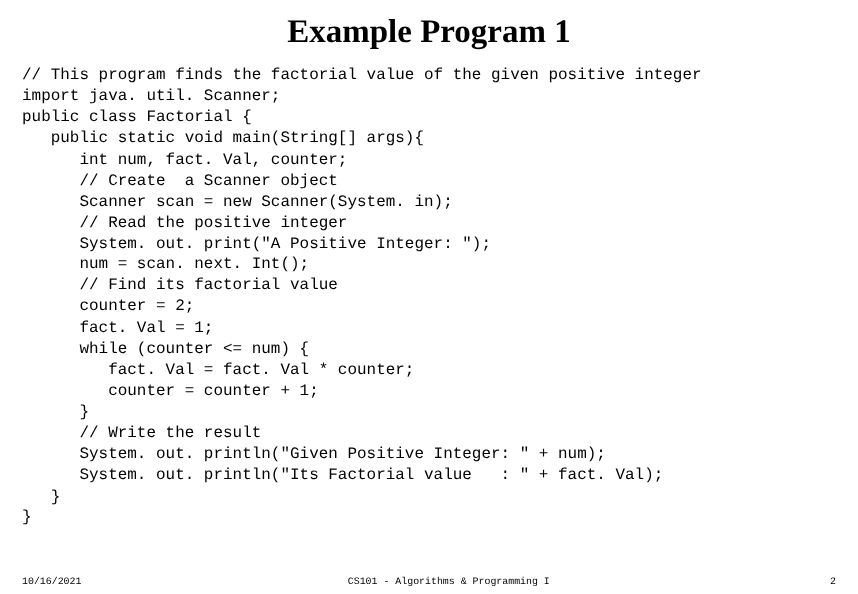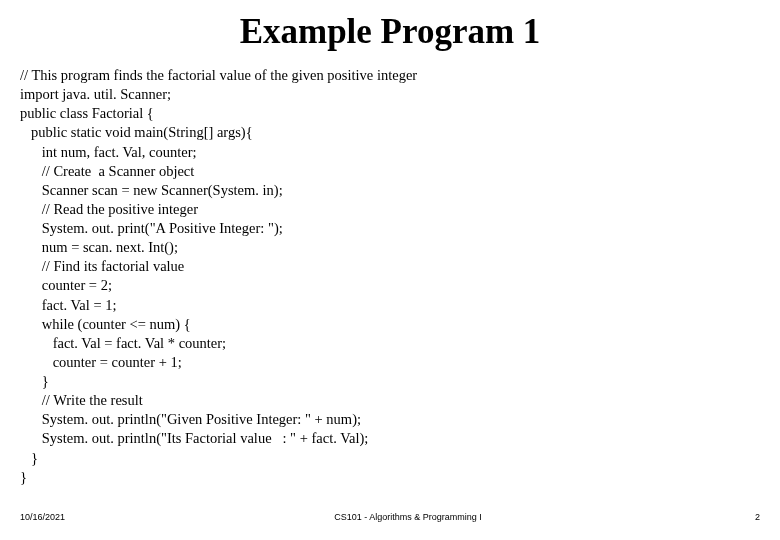--- a/index.html
+++ b/index.html
@@ -10,38 +10,38 @@
     body {
       width: 780px;
       height: 540px;
       background: white;
       font-family: "Times New Roman", Times, serif;
       position: relative;
       padding: 12px 20px;
     }
     .title {
       text-align: center;
-      font-size: 35px;
+      font-size: 30px;
       font-weight: bold;
       margin-bottom: 14px;
       font-family: "Times New Roman", Times, serif;
     }
     .code {
-      font-family: Liberation Serif, serif;
+      font-family: Liberation Mono, monospace;
       font-size: 14.5px;
       line-height: 1.32;
       white-space: pre;
     }
     .footer {
       position: absolute;
-      bottom: 18px;
+      bottom: 6px;
       left: 20px;
       right: 20px;
       font-size: 9px;
-      font-family: Liberation Sans, sans-serif;
+      font-family: Liberation Mono, monospace;
       display: flex;
       justify-content: space-between;
       align-items: flex-end;
     }
     .footer-center {
       position: absolute;
       left: 50%;
       transform: translateX(-50%);
       padding-left: 36px;
     }

